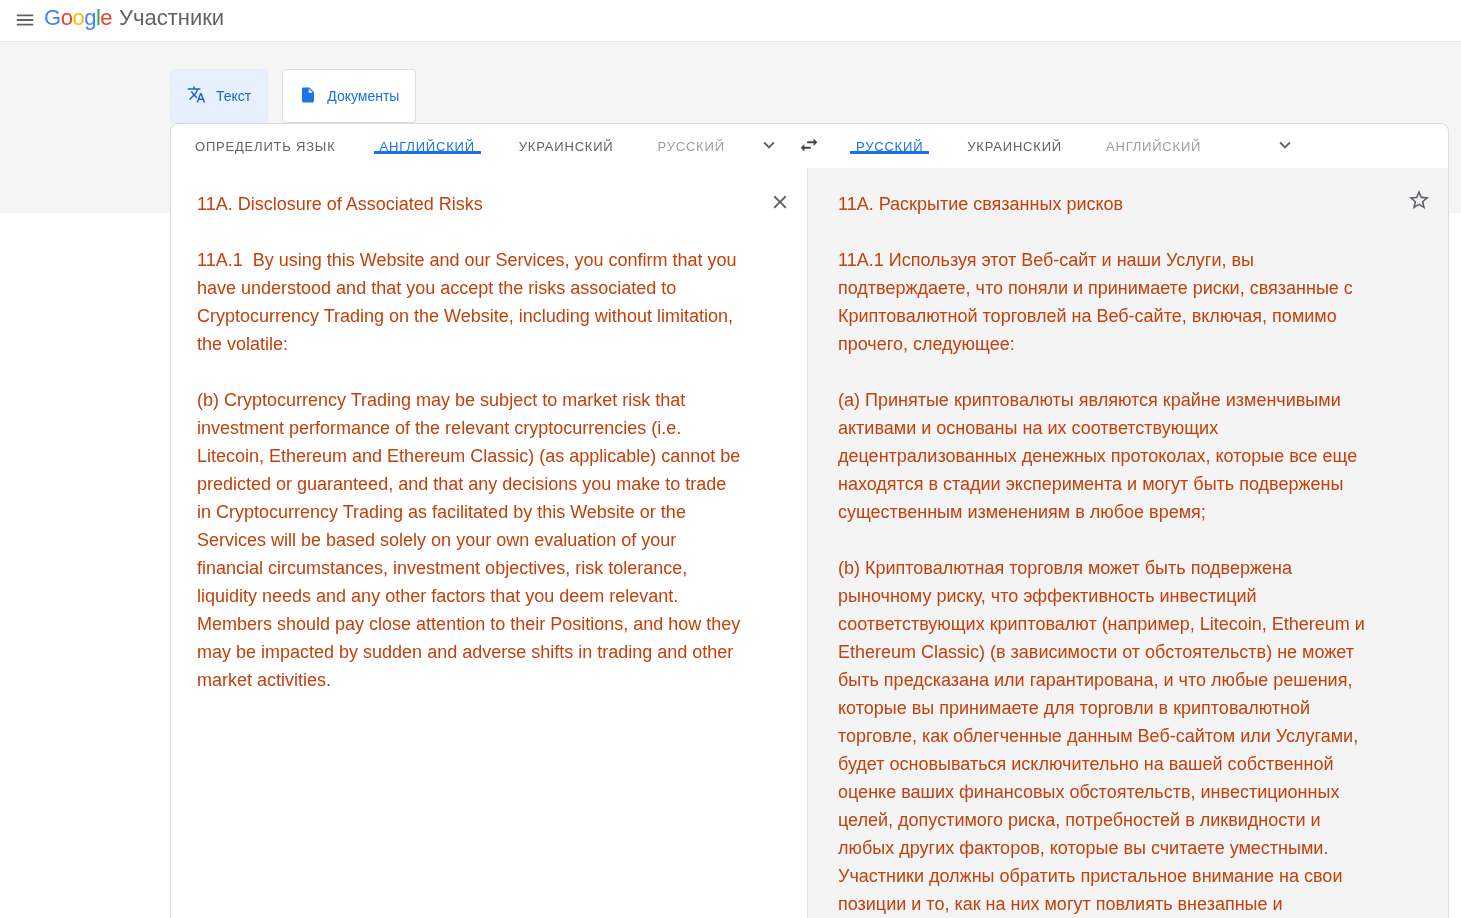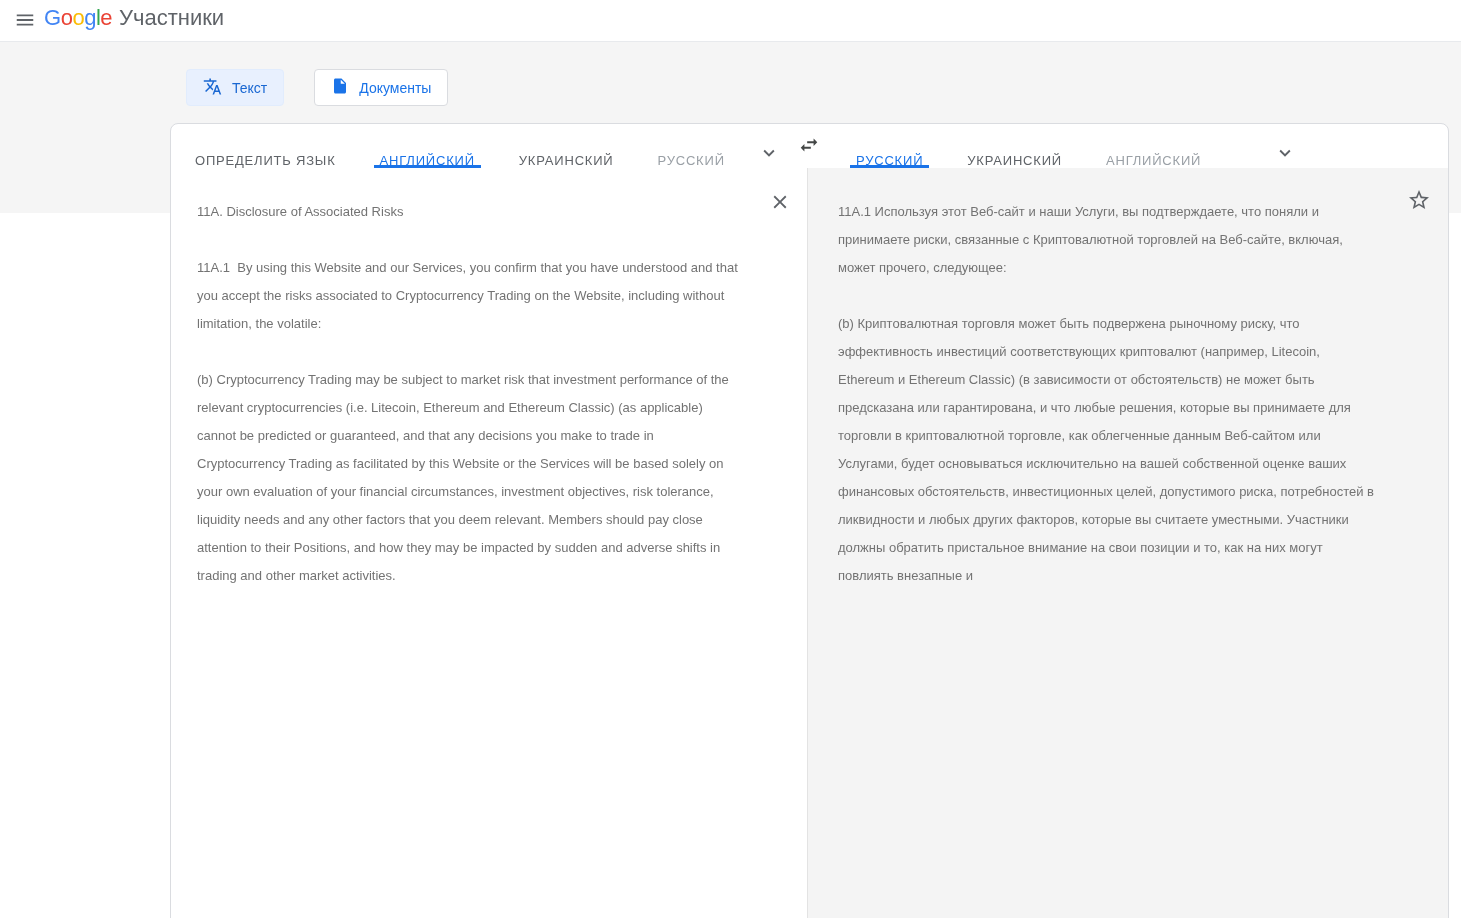--- a/index.html
+++ b/index.html
@@ -11,45 +11,45 @@
   .menu-btn{position:absolute;left:8px;top:4px;width:34px;height:34px;border:none;background:transparent;cursor:pointer;display:flex;align-items:center;justify-content:center;}
   .logo{position:absolute;left:44px;top:5px;font-size:22px;display:flex;align-items:center;letter-spacing:-.5px;}
   .logo .l-blue{color:#4285F4}.logo .l-red{color:#EA4335}.logo .l-yellow{color:#FBBC05}.logo .l-green{color:#34A853}
   .logo .product{color:#5f6368;margin-left:7px;letter-spacing:0;}
 
   
   .gray-band{position:absolute;top:41px;left:0;width:100%;height:172px;background:#f5f5f5;}
 
   
   .mode-row{position:absolute;top:69px;left:170px;display:flex;gap:14px;z-index:6;}
-  .mode-btn{height:37px;display:flex;align-items:center;gap:10px;padding:0 16px;font-size:14px;font-weight:500;border-radius:4px;cursor:pointer;font-family:inherit;margin-left:16px;}
+  .mode-btn{height:54px;display:flex;align-items:center;gap:10px;padding:0 16px;font-size:14px;font-weight:500;border-radius:4px;cursor:pointer;font-family:inherit;}
   .mode-btn.active{background:#e8f0fe;border:1px solid #e1ecfd;color:#1967d2;}
   .mode-btn.plain{background:#fff;border:1px solid #dadce0;color:#1a73e8;}
   .mode-btn svg{flex:0 0 auto;}
 
   
   .card{position:absolute;left:170px;top:123px;width:1279px;height:900px;background:#fff;border:1px solid #dadce0;border-radius:8px 8px 0 0;z-index:6;box-sizing:border-box;}
 
   
   .tabbar{position:relative;height:44px;border-bottom:1px solid #dadce0;}
-  .tabs{position:absolute;top:0;display:flex;height:44px;align-items:flex-end;}
+  .tabs{position:absolute;top:0;display:flex;height:44px;align-items:center;}
   .tabs-left{left:2px;}
   .tabs-right{left:663px;}
   .tab{position:relative;display:flex;align-items:center;padding:0 22px;font-size:13px;font-weight:500;letter-spacing:.8px;color:#5f6368;background:transparent;border:none;cursor:pointer;font-family:inherit;white-space:nowrap;}
   .tab.active{color:#1a73e8;}
   .tab.active::after{content:"";position:absolute;left:16px;right:16px;bottom:0;height:3px;background:#1a73e8;}
   .tab.muted{color:#9aa0a6;}
   .chev-btn{width:44px;border:none;background:transparent;display:flex;align-items:center;justify-content:center;cursor:pointer;}
   .chev-btn.right-gap{margin-left:40px;}
   .swap-btn{position:absolute;left:618px;top:2px;width:40px;height:40px;border:none;background:transparent;display:flex;align-items:center;justify-content:center;cursor:pointer;}
 
   
   .panels{position:absolute;top:44px;left:0;right:0;bottom:0;display:flex;}
   .panel{position:relative;box-sizing:border-box;padding-top:22px;}
-  .panel p{margin:8px 0 28px 0;font-size:13px;line-height:28px;color:#737373;white-space:pre-wrap;}
+  .panel p{margin:0 0 28px 0;font-size:18px;line-height:28px;color:#c2410c;white-space:pre-wrap;}
   .panel-src{width:636px;background:#fff;padding-left:26px;padding-right:66px;}
   .panel-tgt{flex:1;background:#f4f4f4;border-left:1px solid #e3e3e3;padding-left:30px;padding-right:72px;}
   .icon-btn{position:absolute;width:26px;height:26px;border:none;background:transparent;padding:0;display:flex;align-items:center;justify-content:center;cursor:pointer;}
   .close-btn{top:22px;right:14px;}
   .star-btn{top:20px;right:16px;}
 </style>
 </head>
 <body>
 
 <div class="stage">
@@ -149,20 +149,22 @@
       </div>
 
       <div class="panel panel-tgt">
         <button class="icon-btn star-btn">
           <span>
             <svg width="24" height="24" viewBox="0 0 24 24" fill="#5f6368">
                 <path d="M22 9.24l-7.19-.62L12 2 9.19 8.63 2 9.24l5.46 4.73L5.82 21 12 17.27 18.18 21l-1.63-7.03L22 9.24zM12 15.4l-3.76 2.27 1-4.28-3.32-2.88 4.38-.38L12 6.1l1.71 4.04 4.38.38-3.32 2.88 1 4.28L12 15.4z"></path>
               </svg>
           </span>
         </button>
-        <p>11A.1 Используя этот Веб-сайт и наши Услуги, вы подтверждаете, что поняли и принимаете риски, связанные с Криптовалютной торговлей на Веб-сайте, включая, может прочего, следующее:</p>
+        <p>11A. Раскрытие связанных рисков</p>
+        <p>11A.1 Используя этот Веб-сайт и наши Услуги, вы подтверждаете, что поняли и принимаете риски, связанные с Криптовалютной торговлей на Веб-сайте, включая, помимо прочего, следующее:</p>
+        <p>(a) Принятые криптовалюты являются крайне изменчивыми активами и основаны на их соответствующих децентрализованных денежных протоколах, которые все еще находятся в стадии эксперимента и могут быть подвержены существенным изменениям в любое время;</p>
         <p>(b) Криптовалютная торговля может быть подвержена рыночному риску, что эффективность инвестиций соответствующих криптовалют (например, Litecoin, Ethereum и Ethereum Classic) (в зависимости от обстоятельств) не может быть предсказана или гарантирована, и что любые решения, которые вы принимаете для торговли в криптовалютной торговле, как облегченные данным Веб-сайтом или Услугами, будет основываться исключительно на вашей собственной оценке ваших финансовых обстоятельств, инвестиционных целей, допустимого риска, потребностей в ликвидности и любых других факторов, которые вы считаете уместными. Участники должны обратить пристальное внимание на свои позиции и то, как на них могут повлиять внезапные и</p>
       </div>
 
     </div>
   </div>
 
 </div>
 
 </body></html>

